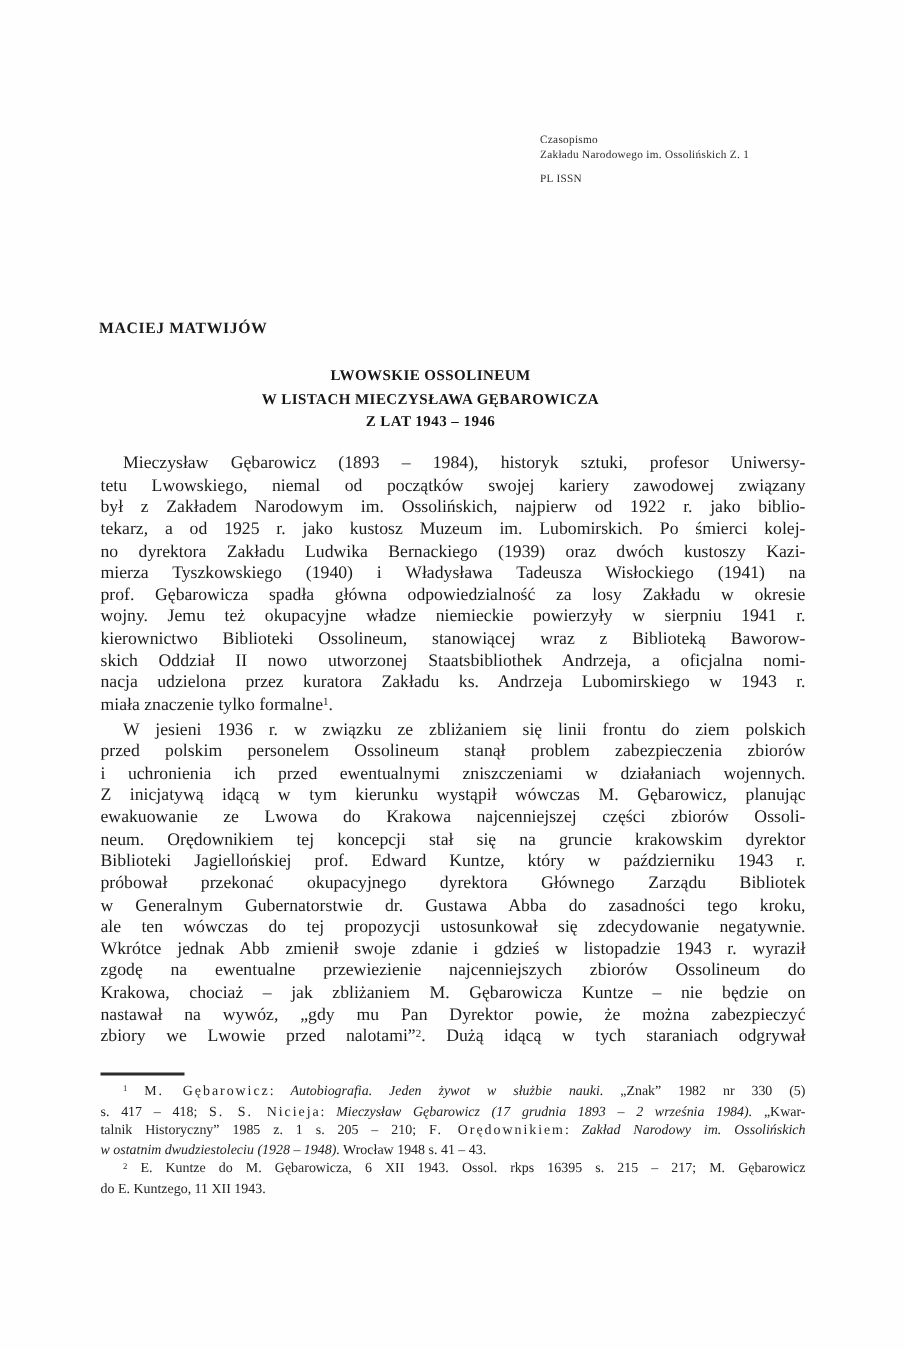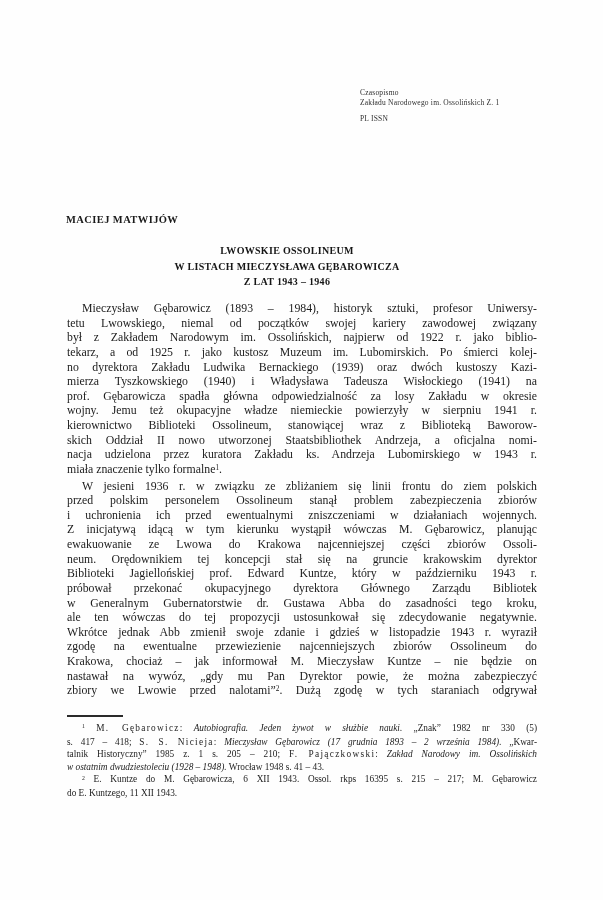--- a/index.html
+++ b/index.html
@@ -140,33 +140,33 @@
         <div class="tline"><span>i uchronienia ich przed ewentualnymi zniszczeniami w działaniach wojennych.</span></div>
         <div class="tline"><span>Z inicjatywą idącą w tym kierunku wystąpił wówczas M. Gębarowicz, planując</span></div>
         <div class="tline"><span>ewakuowanie ze Lwowa do Krakowa najcenniejszej części zbiorów Ossoli-</span></div>
         <div class="tline"><span>neum. Orędownikiem tej koncepcji stał się na gruncie krakowskim dyrektor</span></div>
         <div class="tline"><span>Biblioteki Jagiellońskiej prof. Edward Kuntze, który w październiku 1943 r.</span></div>
         <div class="tline"><span>próbował przekonać okupacyjnego dyrektora Głównego Zarządu Bibliotek</span></div>
         <div class="tline"><span>w Generalnym Gubernatorstwie dr. Gustawa Abba do zasadności tego kroku,</span></div>
         <div class="tline"><span>ale ten wówczas do tej propozycji ustosunkował się zdecydowanie negatywnie.</span></div>
         <div class="tline"><span>Wkrótce jednak Abb zmienił swoje zdanie i gdzieś w listopadzie 1943 r. wyraził</span></div>
         <div class="tline"><span>zgodę na ewentualne przewiezienie najcenniejszych zbiorów Ossolineum do</span></div>
-        <div class="tline"><span>Krakowa, chociaż – jak informował M. Mieczysław Kuntze – nie będzie on</span></div>
+        <div class="tline"><span>Krakowa, chociaż – jak zbliżaniem M. Gębarowicza Kuntze – nie będzie on</span></div>
         <div class="tline"><span>nastawał na wywóz, „gdy mu Pan Dyrektor powie, że można zabezpieczyć</span></div>
-        <div class="tline"><span>zbiory we Lwowie przed nalotami”</span><span class="seg-sup">2</span><span>. Dużą zgodę w tych staraniach odgrywał</span></div>
+        <div class="tline"><span>zbiory we Lwowie przed nalotami”</span><span class="seg-sup">2</span><span>. Dużą idącą w tych staraniach odgrywał</span></div>
       </div>
   </div>
 
   <div id="footnote-divider"></div>
 
   <div id="footnotes-block">
     <div>
         <div class="tline indent"><span class="seg-sup">1</span><span> </span><span class="seg-sp">M. Gębarowicz</span><span>: </span><span class="seg-i">Autobiografia. Jeden żywot w służbie nauki.</span><span> „Znak” 1982 nr 330 (5)</span></div>
         <div class="tline"><span>s. 417 – 418; </span><span class="seg-sp">S. S. Nicieja</span><span>: </span><span class="seg-i">Mieczysław Gębarowicz (17 grudnia 1893 – 2 września 1984).</span><span> „Kwar-</span></div>
-        <div class="tline"><span>talnik Historyczny” 1985 z. 1 s. 205 – 210; </span><span class="seg-sp">F. Pajączkowski</span><span>: </span><span class="seg-i">Zakład Narodowy im. Ossolińskich</span></div>
+        <div class="tline"><span>talnik Historyczny” 1985 z. 1 s. 205 – 210; </span><span class="seg-sp">F. Orędownikiem</span><span>: </span><span class="seg-i">Zakład Narodowy im. Ossolińskich</span></div>
         <div class="tline lastline"><span class="seg-i">w ostatnim dwudziestoleciu (1928 – 1948).</span><span> Wrocław 1948 s. 41 – 43.</span></div>
       </div>
     <div>
         <div class="tline indent"><span class="seg-sup">2</span><span> E. Kuntze do M. Gębarowicza, 6 XII 1943. Ossol. rkps 16395 s. 215 – 217; M. Gębarowicz</span></div>
         <div class="tline lastline"><span>do E. Kuntzego, 11 XII 1943.</span></div>
       </div>
   </div>
 
 </div>
 

